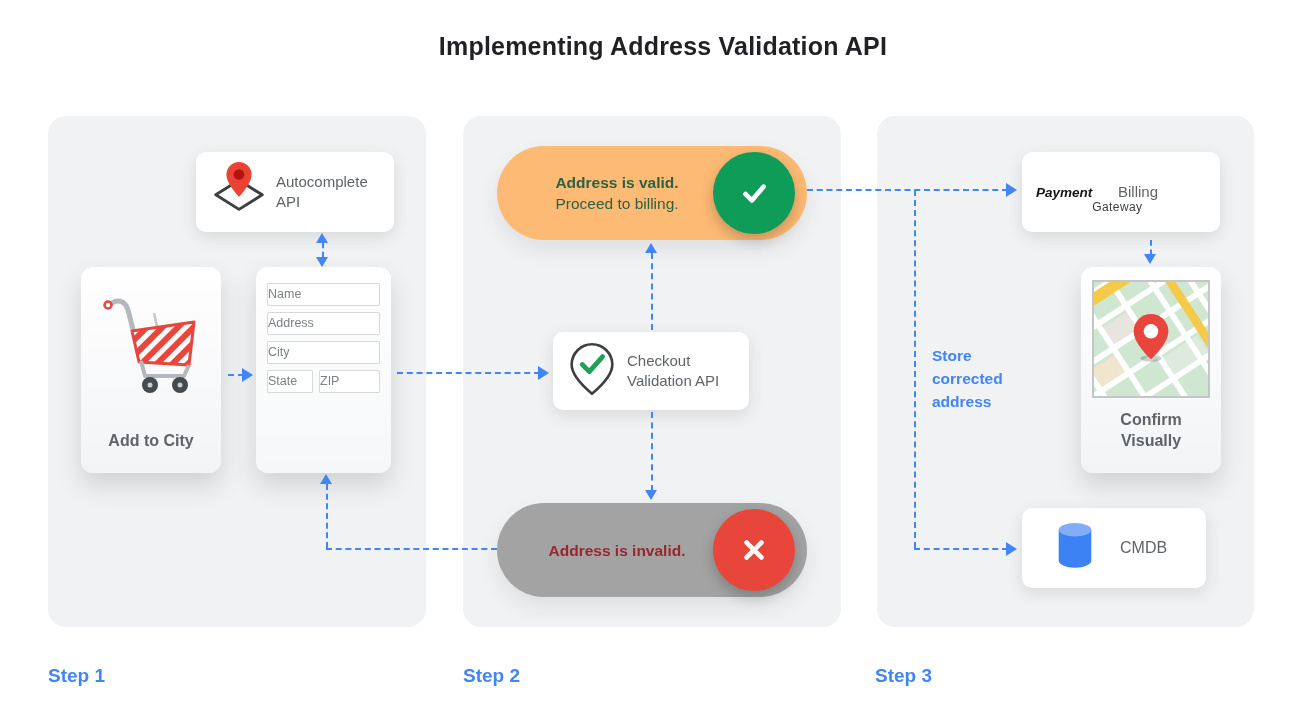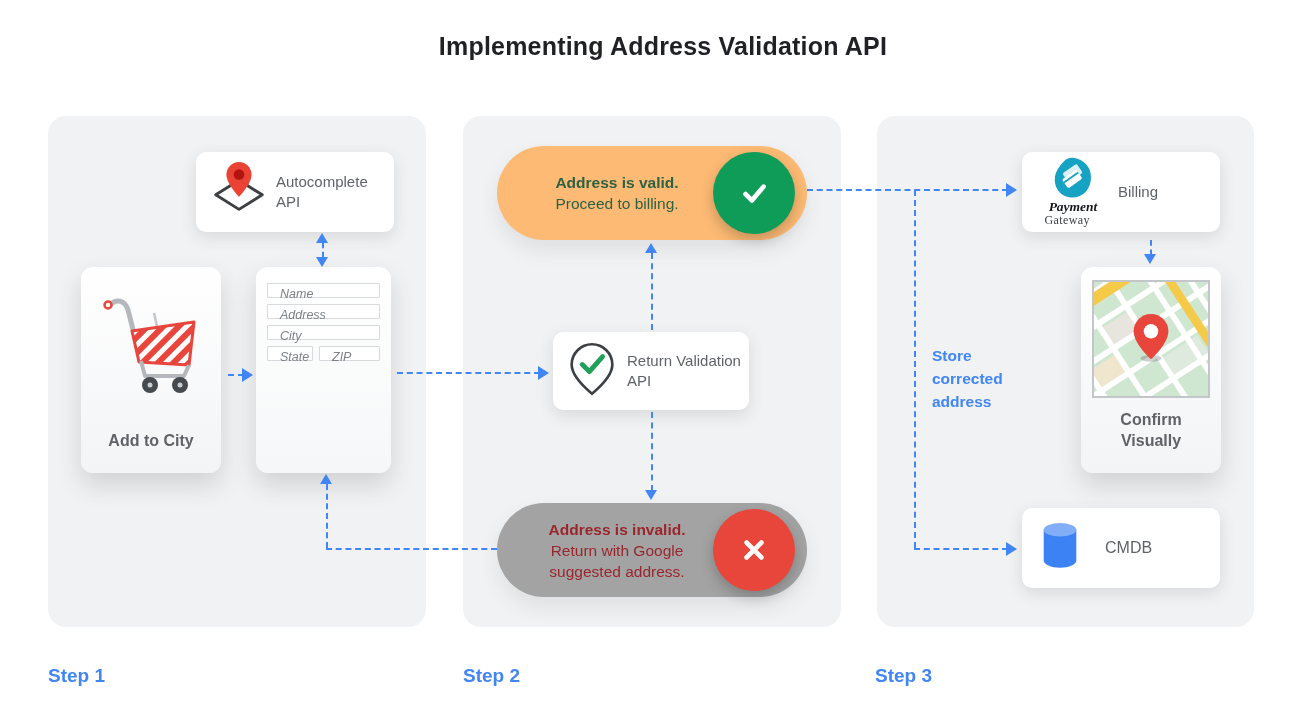--- a/index.html
+++ b/index.html
@@ -40,21 +40,21 @@
   .big-card-label { margin-top:auto; padding-bottom:22px; font-weight:700; font-size:16px; color:#5f6368; text-align:center; line-height:21px; }
 
   #checkout-card {
     left:256px; top:267px; width:135px; height:206px; border-radius:12px;
     flex-direction:column; align-items:stretch; padding:16px 11px 14px 11px;
     background:linear-gradient(180deg,#ffffff,#f6f7f8);
     box-shadow:0 12px 24px rgba(60,64,67,.18);
   }
   .field {
     border:1.5px solid #d7dadd; background:#fff; color:#7d8287;
-    font-size:12.5px; padding:3px 12px; height:15px; margin-bottom:6px; border-radius:1px;font-style:italic;
+    font-size:12.5px; padding:3px 0; height:23px; margin-bottom:6px; border-radius:1px;
   }
   .field-row { display:flex; gap:6px; }
   .field-row .field.state { width:46px; }
   .field-row .field.zip   { flex:1; }
 
   
   .pill {
     position:absolute; width:310px; height:94px; border-radius:47px;
     display:flex; align-items:center; box-shadow:0 10px 20px rgba(60,64,67,.10);
   }
@@ -70,35 +70,35 @@
     box-shadow:0 6px 14px rgba(0,0,0,.22);
   }
   #valid-circle   { background:#0f9c58; }
   #invalid-circle { background:#e8463a; }
 
   #validation-card { left:553px; top:332px; width:196px; height:78px; padding-left:16px; }
   #validation-card .card-label { margin-left:12px; width:115px; }
 
   
   #billing-card { left:1022px; top:152px; width:198px; height:80px; padding-left:14px; }
-  .pg-logo { width:74px; display:flex; flex-direction:column; align-items:center;font-family:Liberation Serif, serif; }
+  .pg-logo { width:74px; display:flex; align-items:center; }
   .pg-title { font-size:13.5px; font-weight:700; font-style:italic; color:#15181b; line-height:13px; }
   .pg-sub { font-size:12px; color:#3c4043; letter-spacing:.4px; align-self:flex-end; margin-right:20px; }
   #billing-card .card-label { margin-left:8px; }
 
   #confirm-card {
     left:1081px; top:267px; width:140px; height:206px; border-radius:12px;
     flex-direction:column; padding-top:13px;
     background:linear-gradient(180deg,#ffffff,#f3f4f6);
     box-shadow:0 12px 24px rgba(60,64,67,.18);
   }
   .map-frame { width:118px; height:118px; border:2px solid #c2c6c9; background:#fff; }
   .map-frame svg { display:block; }
 
-  #cmdb-card { left:1022px; top:508px; width:198px; height:80px; padding-left:9px; }
+  #cmdb-card { left:1022px; top:508px; width:184px; height:80px; padding-left:24px; }
   #cmdb-card .card-label { margin-left:16px; font-size:16px; }
 
   .store-note {
     position:absolute; left:932px; top:344px; width:102px;
     color:#4285f4; font-weight:700; font-size:15.5px; line-height:23px;
   }
 
   
   .dash-h { position:absolute; height:0; border-top:2px dashed #4285f4; }
   .dash-v { position:absolute; width:0;  border-left:2px dashed #4285f4; }
@@ -174,27 +174,26 @@
     </div>
   </div>
 
   <div class="card" id="validation-card">
     <span>
       <svg width="46" height="56" viewBox="0 0 52 62">
         <path d="M26,3 C13.3,3 3,13.3 3,26 C3,37 14,49 26,59 C38,49 49,37 49,26 C49,13.3 38.7,3 26,3 Z" fill="#ffffff" stroke="#3c4043" stroke-width="3"></path>
         <path d="M15,26 L23,34 L38,17" fill="none" stroke="#21a05c" stroke-width="5.5" stroke-linecap="round" stroke-linejoin="round"></path>
       </svg>
     </span>
-    <span class="card-label">Return Validation API</span>
+    <span class="card-label">Checkout Validation API</span>
   </div>
 
   <div class="pill" id="invalid-pill">
     <div class="pill-text">
       <span class="bold">Address is invalid.</span>
-      <span>Return with Google suggested address.</span>
     </div>
     <div class="pill-circle" id="invalid-circle">
       <svg width="38" height="38" viewBox="0 0 36 36">
         <path d="M11,11 L25,25 M25,11 L11,25" fill="none" stroke="#ffffff" stroke-width="4.5" stroke-linecap="round"></path>
       </svg>
     </div>
   </div>
 
   <div class="card" id="billing-card">
     <span class="pg-logo">

